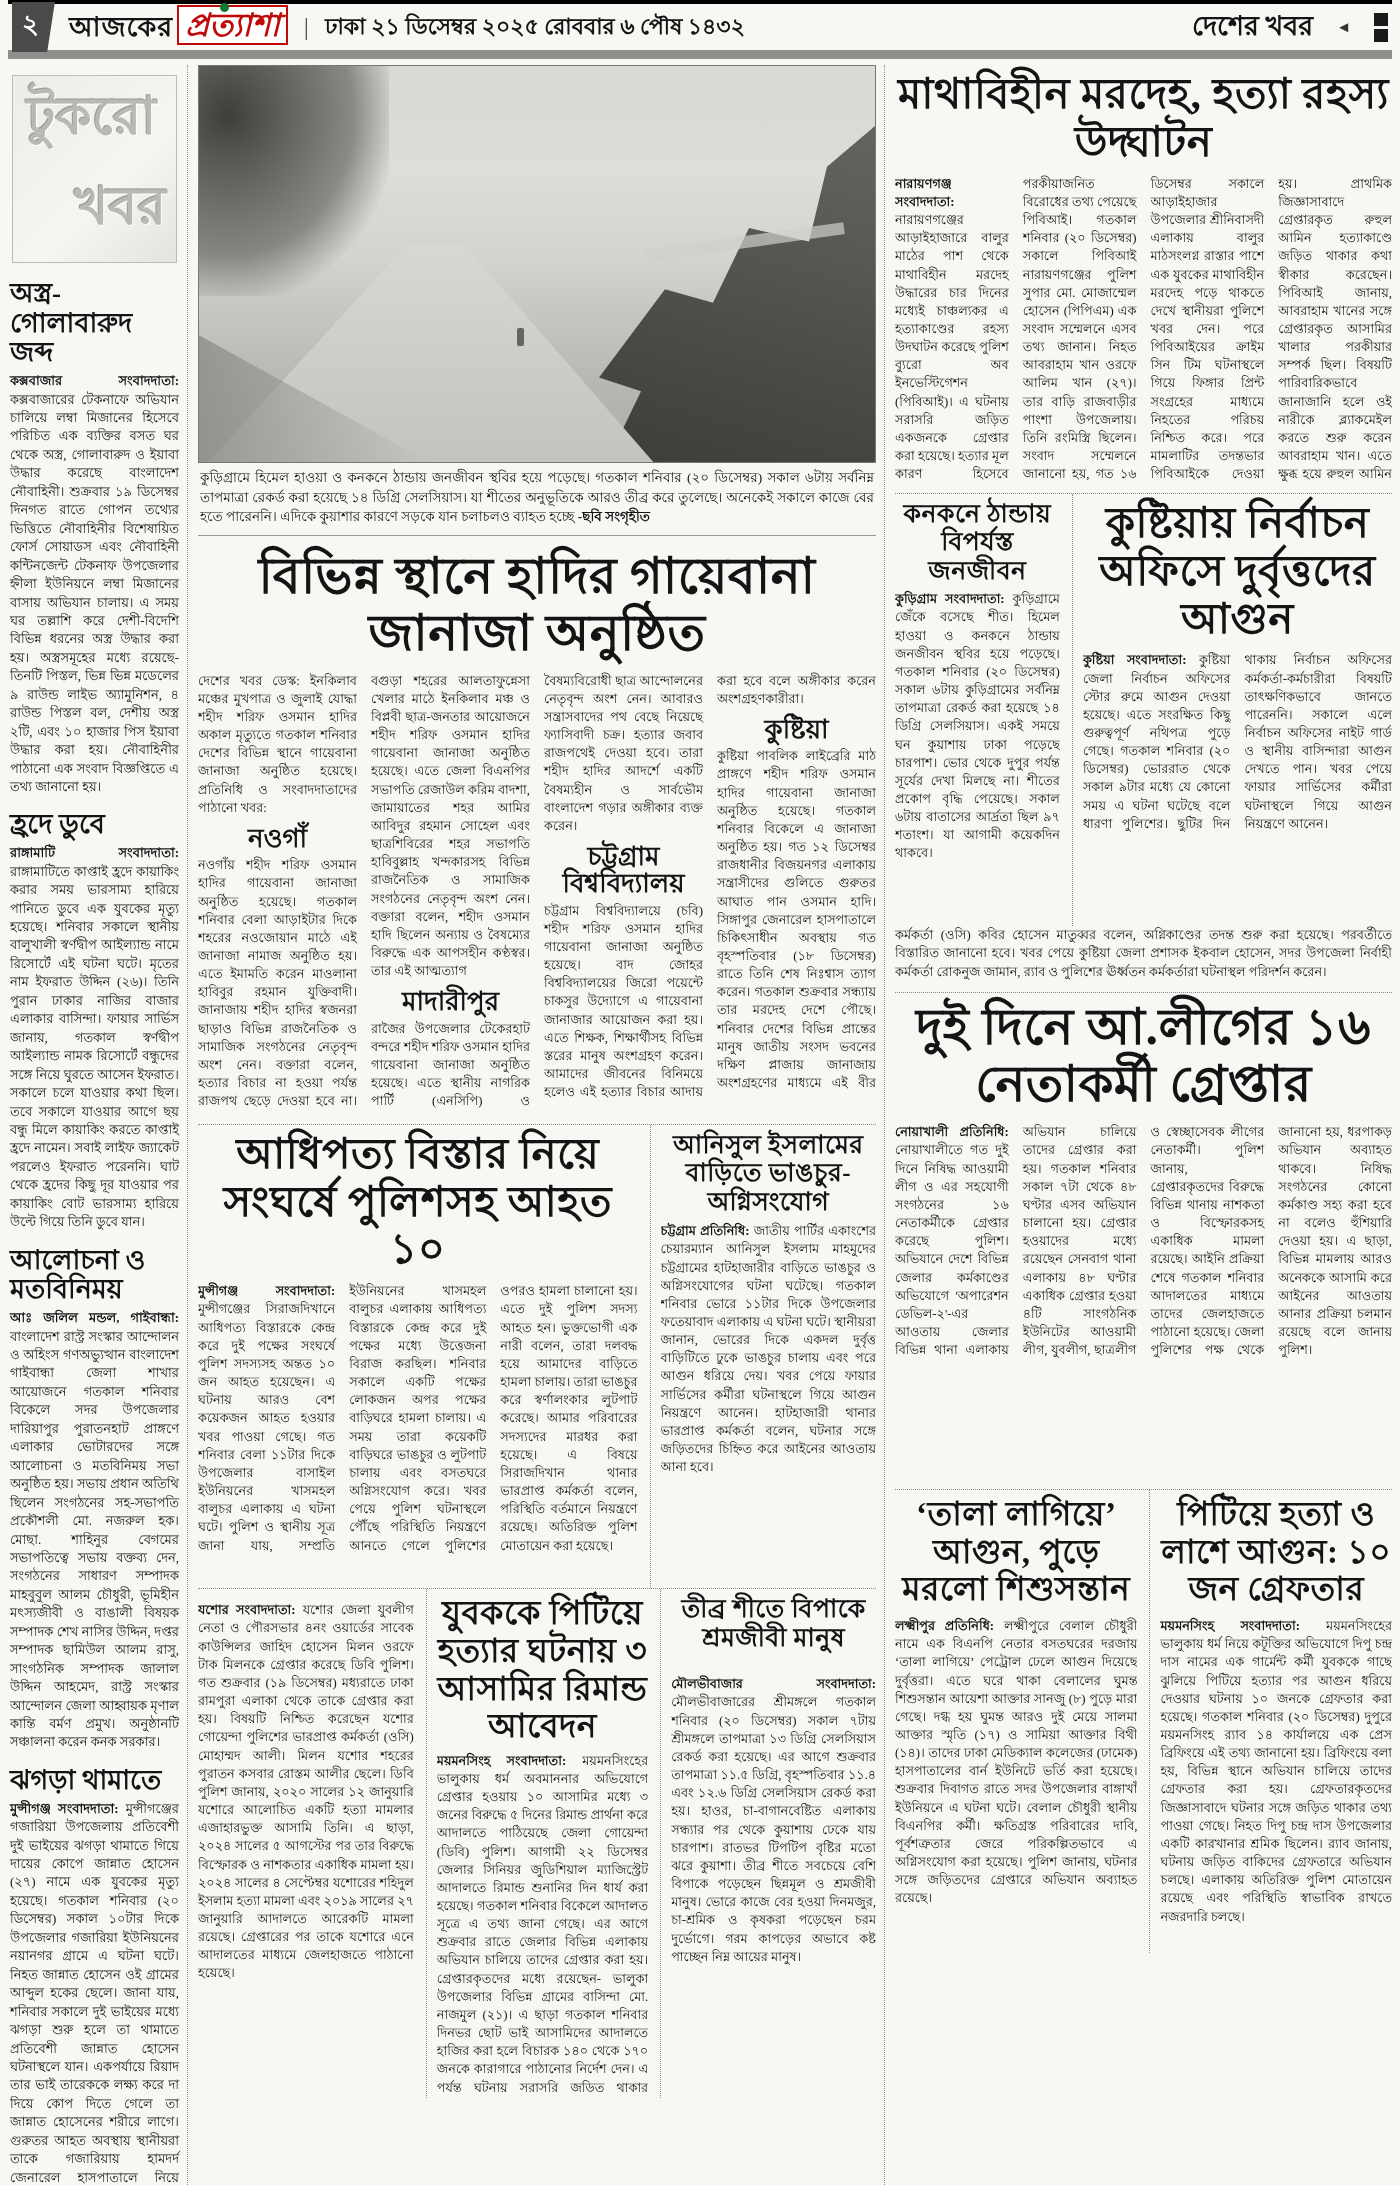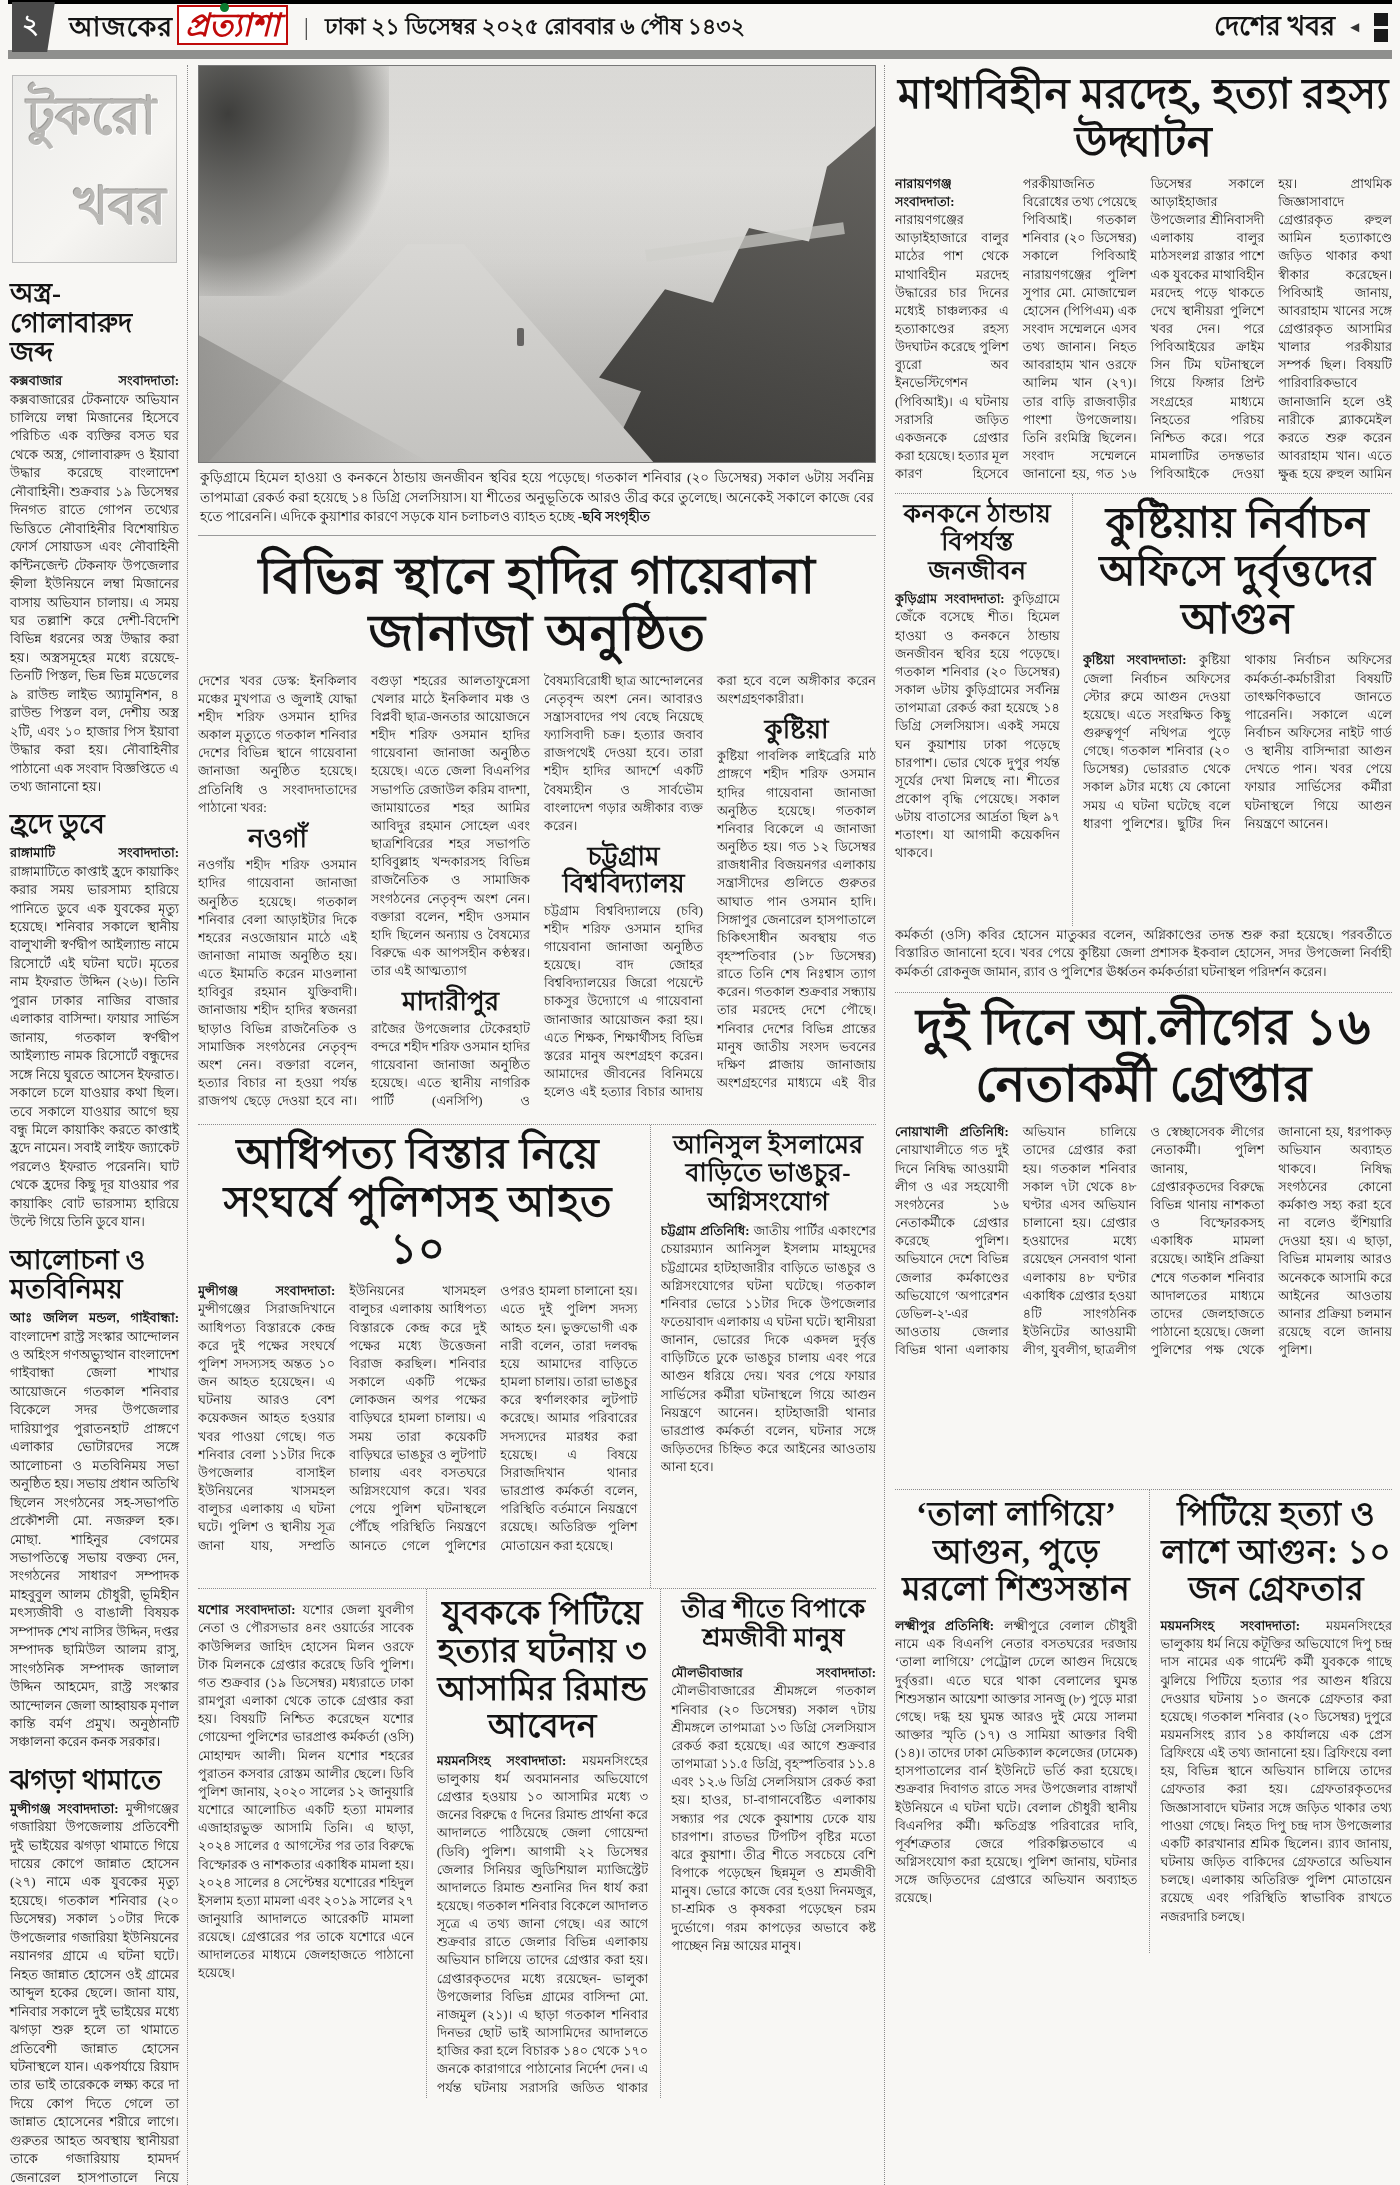--- a/index.html
+++ b/index.html
@@ -13,21 +13,21 @@
 
   
   .masthead { border-top: 4px solid #000; }
   .masthead-row { display: flex; align-items: center; height: 46px; padding: 2px 4px; }
   .pageno-box { background: #4a4a4a; color: #fff; font-weight: bold; font-size: 26px; padding: 2px 16px 4px 10px; margin-right: 14px; clip-path: polygon(0 0, 100% 0, 82% 100%, 0 100%); }
   .logo-black { font-size: 27px; font-weight: 800; letter-spacing: 1px; }
   .logo-red { font-size: 32px; font-weight: 800; color: #c00a0a; border: 2px solid #c00a0a; padding: 0 6px; margin-left: 4px; position: relative; background: #fff; font-style: italic; }
   .logo-red .dot { position: absolute; top: -4px; left: 38%; width: 9px; height: 9px; background: #0a7a2f; border-radius: 50%; }
   .mast-sep { font-size: 26px; color: #555; margin: 0 16px; }
   .dateline { font-size: 22px; font-weight: bold; }
-  .section-label { margin-left: auto; display: flex; align-items: center; gap: 12px; font-size: 27px; font-weight: 800; }
+  .section-label { margin-left: auto; display: flex; align-items: center; gap: 23px; font-size: 27px; font-weight: 800; }
   .section-arrow { font-size: 15px; color: #333; }
   .section-blocks { display: flex; flex-direction: column; gap: 3px; }
   .section-blocks i { width: 14px; height: 13px; background: #1a1a1a; display: block; }
   .gray-bar { height: 9px; background: #8f8f8d; margin-bottom: 6px; }
 
   
   .main { display: flex; flex: 1; min-height: 0; }
   .sidebar { width: 180px; flex: 0 0 180px; border-right: 1px dotted #8a8a8a; padding: 6px 8px 0 2px; }
   .content { flex: 1; display: flex; min-width: 0; padding-left: 10px; }
   .center-col { width: 686px; flex: 0 0 686px; padding-right: 8px; }
@@ -199,21 +199,21 @@
               <div class="hl hl-md">যুবককে পিটিয়ে হত্যার ঘটনায় ৩ আসামির রিমান্ড আবেদন</div>
               <div class="body-txt fill" style="height:340px; margin-top:6px">
                 <span class="byline">ময়মনসিংহ সংবাদদাতা:</span>
                 <span>ময়মনসিংহের ভালুকায় ধর্ম অবমাননার অভিযোগে গ্রেপ্তার হওয়ায় ১০ আসামির মধ্যে ৩ জনের বিরুদ্ধে ৫ দিনের রিমান্ড প্রার্থনা করে আদালতে পাঠিয়েছে জেলা গোয়েন্দা (ডিবি) পুলিশ। আগামী ২২ ডিসেম্বর জেলার সিনিয়র জুডিশিয়াল ম্যাজিস্ট্রেট আদালতে রিমান্ড শুনানির দিন ধার্য করা হয়েছে। গতকাল শনিবার বিকেলে আদালত সূত্রে এ তথ্য জানা গেছে। এর আগে শুক্রবার রাতে জেলার বিভিন্ন এলাকায় অভিযান চালিয়ে তাদের গ্রেপ্তার করা হয়। গ্রেপ্তারকৃতদের মধ্যে রয়েছেন- ভালুকা উপজেলার বিভিন্ন গ্রামের বাসিন্দা মো. নাজমুল (২১)। এ ছাড়া গতকাল শনিবার দিনভর ছোট ভাই আসামিদের আদালতে হাজির করা হলে বিচারক ১৪০ থেকে ১৭০ জনকে কারাগারে পাঠানোর নির্দেশ দেন। এ পর্যন্ত ঘটনায় সরাসরি জড়িত থাকার অভিযোগে আরও কয়েকজনকে জিজ্ঞাসাবাদ করা হচ্ছে বলে জানিয়েছে পুলিশ।</span>
               </div>
             </div>
           </div>
           <div style="width:33%" class="blk vline">
             <div style="padding-left:10px">
               <div class="hl hl-sm">তীব্র শীতে বিপাকে শ্রমজীবী মানুষ</div>
-              <div class="body-txt fill" style="height:400px; margin-top:12px">
+              <div class="body-txt fill" style="height:400px; margin-top:23px">
                 <span class="byline">মৌলভীবাজার সংবাদদাতা:</span>
                 <span>মৌলভীবাজারের শ্রীমঙ্গলে গতকাল শনিবার (২০ ডিসেম্বর) সকাল ৭টায় শ্রীমঙ্গলে তাপমাত্রা ১৩ ডিগ্রি সেলসিয়াস রেকর্ড করা হয়েছে। এর আগে শুক্রবার তাপমাত্রা ১১.৫ ডিগ্রি, বৃহস্পতিবার ১১.৪ এবং ১২.৬ ডিগ্রি সেলসিয়াস রেকর্ড করা হয়। হাওর, চা-বাগানবেষ্টিত এলাকায় সন্ধ্যার পর থেকে কুয়াশায় ঢেকে যায় চারপাশ। রাতভর টিপটিপ বৃষ্টির মতো ঝরে কুয়াশা। তীব্র শীতে সবচেয়ে বেশি বিপাকে পড়েছেন ছিন্নমূল ও শ্রমজীবী মানুষ। ভোরে কাজে বের হওয়া দিনমজুর, চা-শ্রমিক ও কৃষকরা পড়েছেন চরম দুর্ভোগে। গরম কাপড়ের অভাবে কষ্ট পাচ্ছেন নিম্ন আয়ের মানুষ।</span>
               </div>
             </div>
           </div>
         </div>
 
       </div>
 
       <div class="right-col">

